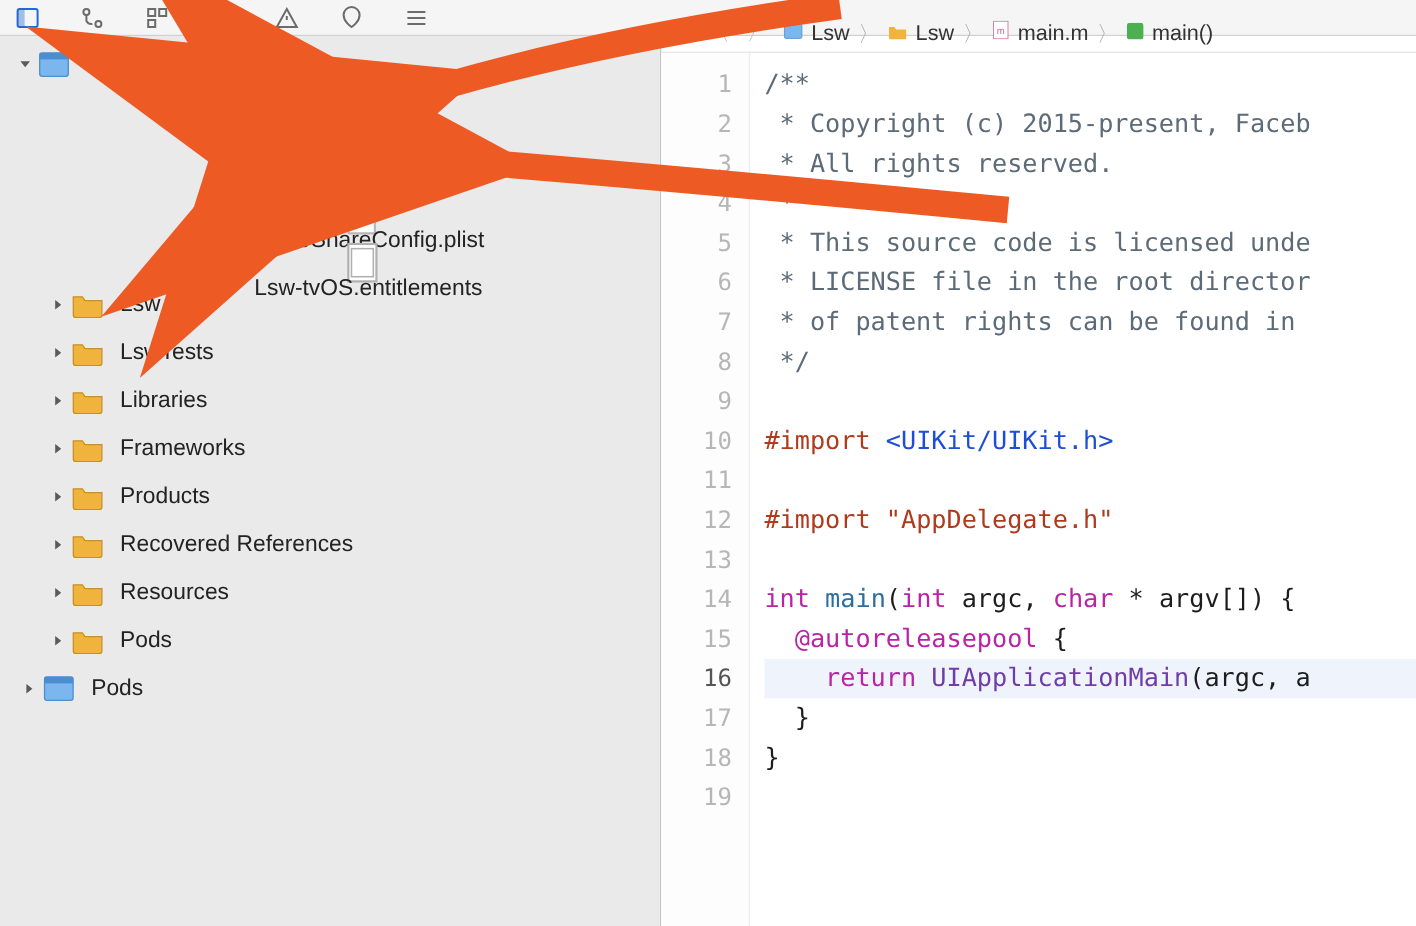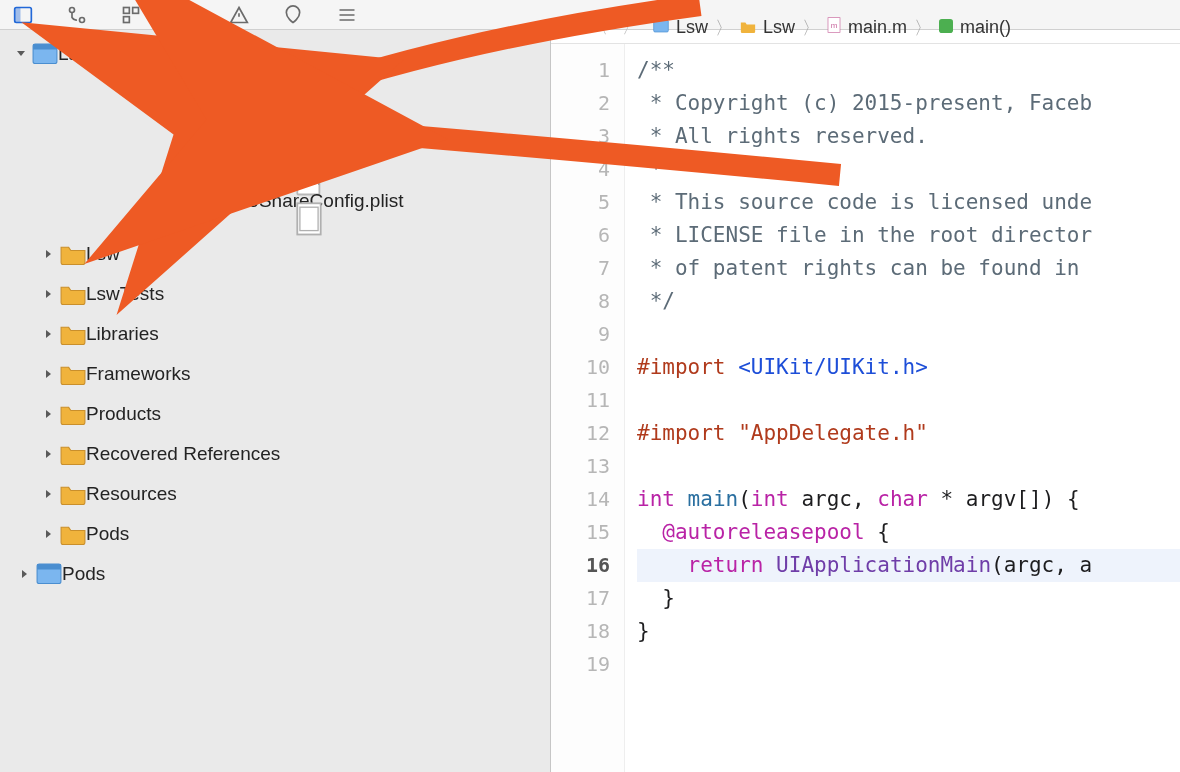--- a/index.html
+++ b/index.html
@@ -32,21 +32,21 @@
     height: 40px; display: flex; align-items: center;
     font-size: 19px; color: #232323;
     white-space: nowrap;
   }
   .row .disclosure {
     width: 14px; height: 14px; flex: 0 0 auto;
     display: inline-flex; align-items: center; justify-content: center;
     color: #5a5a5a;
   }
   .row .disclosure svg { width: 12px; height: 12px; }
-  .row .icon { width: 26px; height: 22px; margin: 0 0 0 4px; display: inline-flex; align-items: center; justify-content: center; }
+  .row .icon { width: 26px; height: 22px; margin: 0 14px 0 4px; display: inline-flex; align-items: center; justify-content: center; }
   .row .label { }
   
   .ind0 { padding-left: 14px; }
   .ind1 { padding-left: 42px; }
   .ind2 { padding-left: 64px; flex-direction: column; }
   
   .folder-yellow { fill: #f0b33c; }
   .folder-blue { fill: #8fc9ef; }
   .file-plain { fill: #ffffff; stroke: #b7b7b7; stroke-width: 1.4; }
   
@@ -62,21 +62,21 @@
   .breadcrumb { display: flex; align-items: center; gap: 7px; font-size: 18px; color: #333; }
   .bc-sep { color: #aaa; }
   .code-area { flex: 1; display: flex; font-family: Menlo, Consolas, monospace; font-size: 21px; line-height: 33px; }
   .gutter {
     width: 74px; text-align: right; padding: 10px 14px 0 0;
     color: #b6b6b6; font-size: 20px;
     border-right: 1px solid #eee; background: #fdfdfd;
     user-select: none;
   }
   .gutter div { height: 33px; }
-  .gutter .em { color: #555; font-weight: 700; }
+  .gutter .em { color: #555; font-weight: 400; }
   .code { flex: 1; padding: 10px 0 0 12px; white-space: pre; position: relative; overflow: hidden; }
   .code .line { height: 33px; }
   .code .hl { background: #eef3fc; }
   .tok-cmt { color: #5c6b77; }
   .tok-pre { color: #b03a1c; }
   .tok-inc { color: #1d4ed8; }
   .tok-str { color: #b03a1c; }
   .tok-kw  { color: #b923a6; font-weight: 500; }
   .tok-at  { color: #b923a6; }
   .tok-id  { color: #2a6fa0; margin-top: 20px; }
@@ -191,20 +191,21 @@
         <div class="row ind2">
           <span class="disclosure" style="visibility:hidden">
             <svg viewBox="0 0 12 12"></svg>
           </span>
           <span class="icon">
             <svg viewBox="0 0 20 26">
               <rect x="1" y="1" width="18" height="24" fill="#fff" stroke="#b0b0b0" stroke-width="1.4"></rect>
               <rect x="3" y="4" width="14" height="18" fill="none" stroke="#b0b0b0"></rect>
             </svg>
           </span>
+          <span class="label">Lsw-tvOS.entitlements</span>
         </div>
         <div class="row ind1">
           <span class="disclosure">
             <svg viewBox="0 0 12 12">
               <path d="M3 2l5 4-5 4z" fill="currentColor"></path>
             </svg>
           </span>
           <span class="icon">
             <svg viewBox="0 0 24 20">
               <path d="M1 4h7l2 3h13v11a2 2 0 01-2 2H3a2 2 0 01-2-2z" class="folder-yellow" stroke="#c98f2c"></path>

